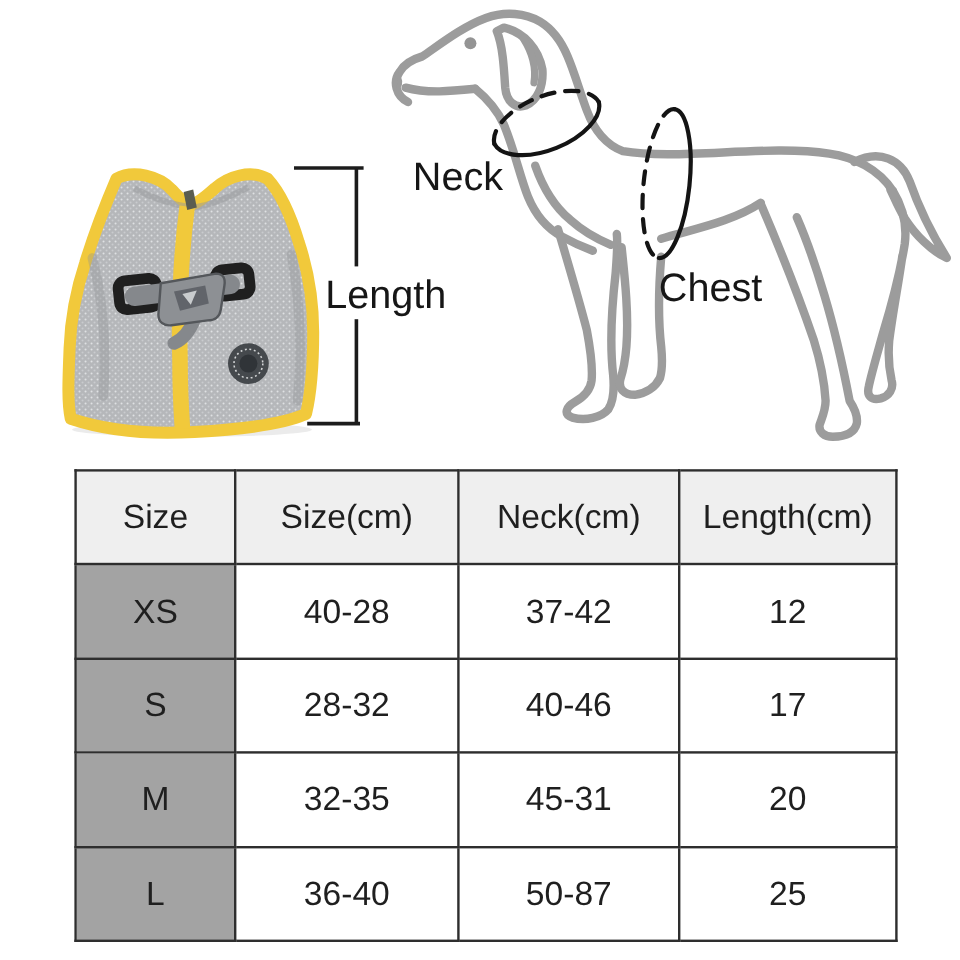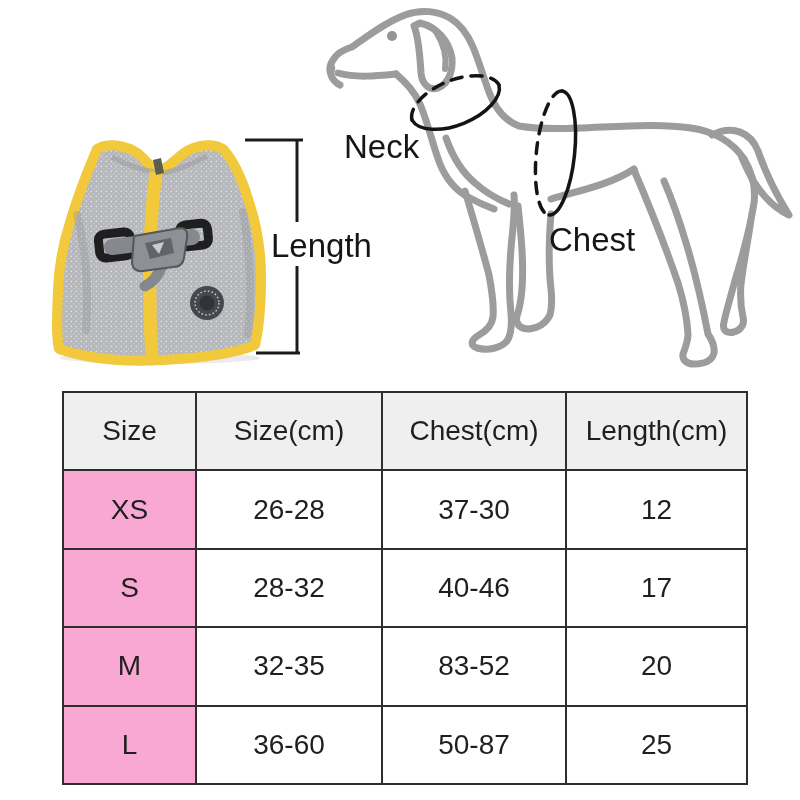--- a/index.html
+++ b/index.html
@@ -16,21 +16,21 @@
     position:absolute;left:62px;top:391px;width:684px;height:394px;
     border-collapse:collapse;table-layout:fixed;
     font-family:"Liberation Sans", sans-serif;
     font-size:28px;color:#1f1f1f;
   }
   table.size-table td, table.size-table th{
     border:2px solid #2e2e2e;text-align:center;vertical-align:middle;
     font-weight:normal;padding:16px;overflow:hidden;white-space:nowrap;
   }
   table.size-table th.hdr{background:#efefef;}
-  table.size-table .sizecol{background:#f9a8d4;}
+  table.size-table .sizecol{background:#a3a3a3;}
   table.size-table td{background:#ffffff;}
   table.size-table tr{height:50px;}
   table.size-table tr.hdr-row{height:46px;}
 </style>
 </head>
 <body>
 
 <div class="stage">
 
   <svg width="800" height="800" viewBox="0 0 800 800">
@@ -169,42 +169,42 @@
     <colgroup>
       <col style="width:133px">
         <col style="width:186px">
       <col style="width:184px">
         <col style="width:181px">
     </colgroup>
     <tbody>
         <tr class="hdr-row">
       <th class="hdr sizecol">Size</th>
       <th class="hdr">Size(cm)</th>
-      <th class="hdr">Chest(cm)</th>
+      <th class="hdr">Neck(cm)</th>
       <th class="hdr">Length(cm)</th>
     </tr>
     <tr>
       <td class="sizecol">XS</td>
-      <td>26-28</td>
-      <td>37-30</td>
+      <td>40-28</td>
+      <td>37-42</td>
       <td>12</td>
     </tr>
     <tr>
       <td class="sizecol">S</td>
       <td>28-32</td>
       <td>40-46</td>
       <td>17</td>
     </tr>
     <tr>
       <td class="sizecol">M</td>
       <td>32-35</td>
-      <td>83-52</td>
+      <td>45-31</td>
       <td>20</td>
     </tr>
     <tr>
       <td class="sizecol">L</td>
-      <td>36-60</td>
+      <td>36-40</td>
       <td>50-87</td>
       <td>25</td>
     </tr>
   </tbody>
     </table>
 </div>
 
 </body></html>

